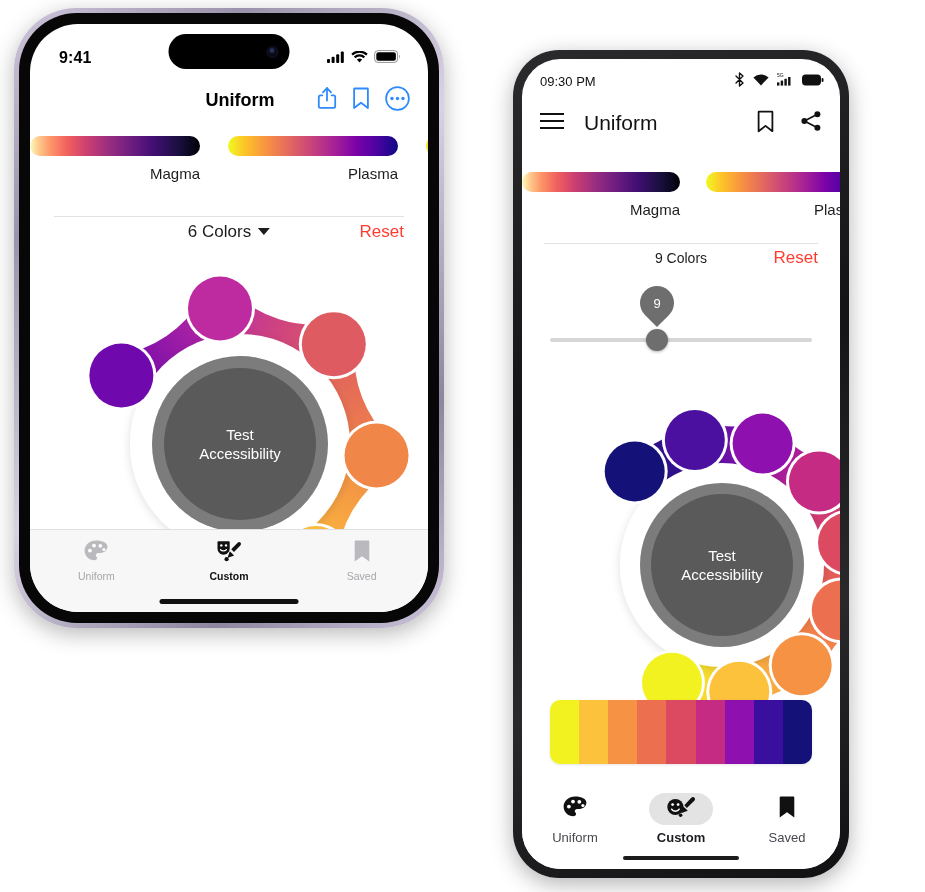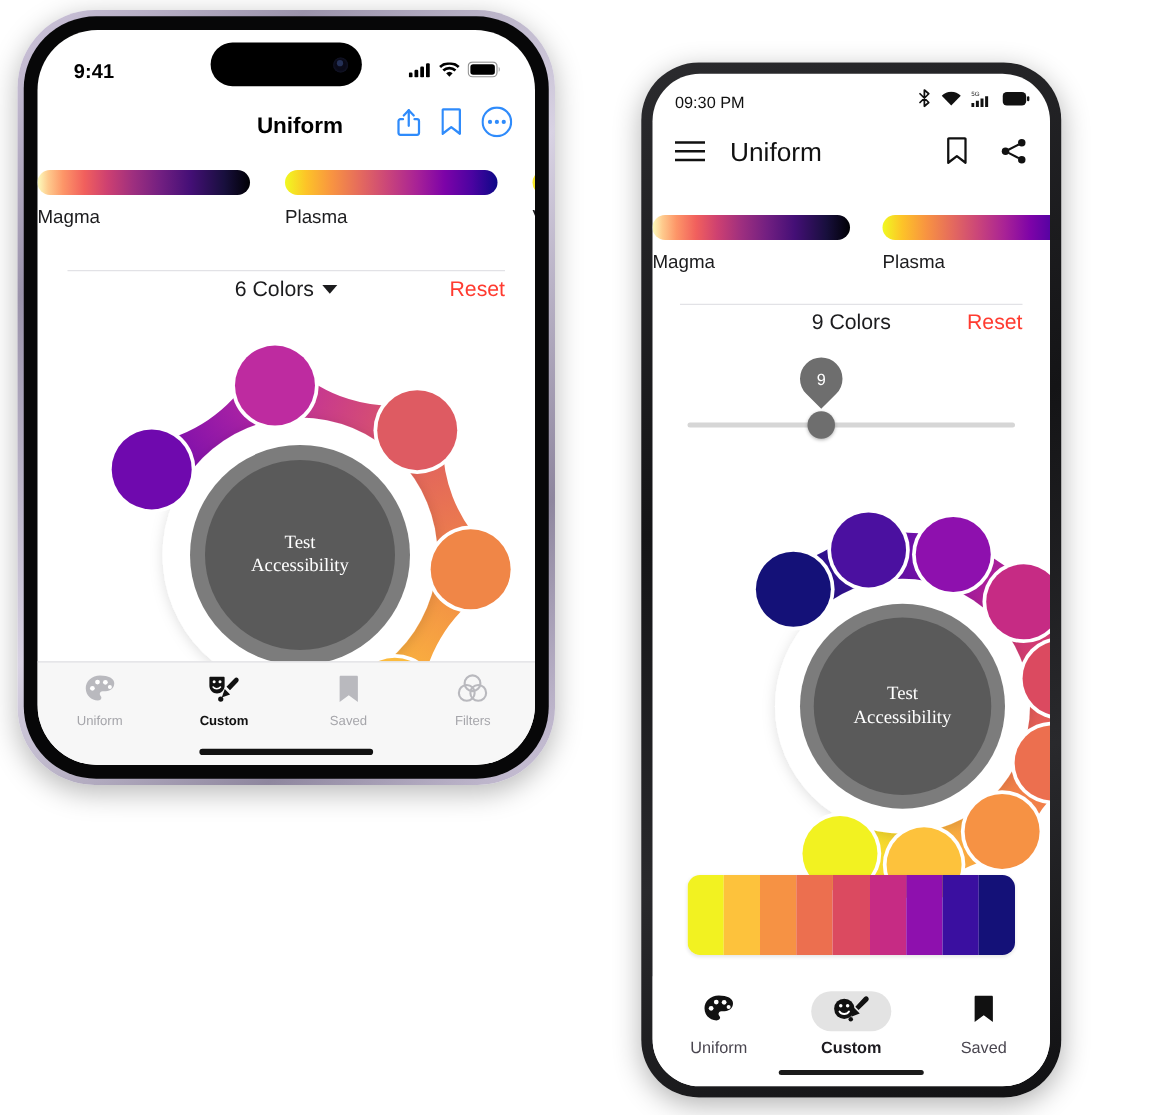--- a/index.html
+++ b/index.html
@@ -65,21 +65,21 @@
   .ios-nav-actions {
     margin-left:auto; display:flex; align-items:center; gap:16px; z-index:3;
   }
   .ios-nav-actions .ic { cursor:pointer; }
 
   
   .palette-row {
     position: absolute; left: 0; right: 0;
     display: flex; align-items: flex-start;
   }
-  .palette-item { flex: 0 0 auto; text-align: left; }
+  .palette-item { flex: 0 0 auto; text-align: right; }
   .palette-swatch {
     height: 20px; border-radius: 10px;
   }
   .palette-name {
     margin-top: 9px; font-size: 15px; color: #1c1c1e;
   }
   .pal-magma { background: linear-gradient(to right,#000004 0%,#180f3d 12%,#440f76 28%,#721f81 42%,#9e2f7f 55%,#cd4071 67%,#f1605d 78%,#fd9668 88%,#feca8d 95%,#fcfdbf 100%); }
   .pal-plasma { background: linear-gradient(to right,#0d0887 0%,#4b03a1 12%,#7d03a8 25%,#a82296 38%,#cb4679 52%,#e56b5d 65%,#f89441 78%,#fdc328 90%,#f0f921 100%); }
   .pal-viridis { background: linear-gradient(to right,#440154 0%,#46327e 22%,#365c8d 40%,#277f8e 55%,#1fa187 68%,#4ac16d 80%,#a0da39 92%,#fde725 100%); }
   .pal-rev { transform: scaleX(-1); }
@@ -96,21 +96,21 @@
     border-top:7px solid #1c1c1e; vertical-align:2px;
   }
   .reset-link { font-size:17px; color:#FF3B30; cursor:pointer; }
 
   
   .wheel { position:absolute; }
   .wheel svg { display:block; overflow: visible; }
   .center-btn-label {
     position:absolute; left:50%; top:50%; transform:translate(-50%,-50%);
     color:#fff; font-size:15px; line-height:19px; text-align:center;
-    pointer-events:none; white-space:nowrap;font-family:Liberation Serif, serif;
+    pointer-events:none; white-space:nowrap;
   }
 
   
   .swatchbar {
     position:absolute; display:flex; border-radius:10px; overflow:hidden;
     box-shadow: 0 1px 3px rgba(0,0,0,.10);
   }
   .swatchbar > div { flex:1 1 0; }
 
   
@@ -150,21 +150,21 @@
   .and-time { font-size:13px; color:#111; font-weight:400; }
   .and-status-right { display:flex; align-items:center; gap:8px; }
 
   .and-appbar {
     position:absolute; top:36px; left:0; right:0; height:56px;
     display:flex; align-items:center; padding: 0 18px;
   }
   .and-title { font-size:21px; color:#111; margin-left:20px; font-weight:400; }
   .and-actions { margin-left:auto; display:flex; align-items:center; gap:26px; }
 
-  .and-count { font-size:17px; color:#1c1c1e; }
+  .and-count { font-size:14px; color:#1c1c1e; }
   .slider-wrap { position:absolute; }
   .slider-track {
     position:absolute; height:4px; border-radius:2px; background:#d6d6d6; width:100%; top:0;
   }
   .slider-thumb {
     position:absolute; width:22px; height:22px; border-radius:50%;
     background:#6e6e6e; top:-9px; box-shadow:0 1px 3px rgba(0,0,0,.3);
   }
   .slider-bubble {
     position:absolute; width:34px; height:34px; background:#6e6e6e;
@@ -359,25 +359,20 @@
                   <circle cx="6.3" cy="6.4" r="1.2" fill="#fff"></circle>
                   <circle cx="11" cy="6.4" r="1.2" fill="#fff"></circle>
                   <path d="M5.5 10.6c1.1 1.8 4.6 1.8 5.9 0" stroke="#fff" stroke-width="1.2" fill="none" stroke-linecap="round"></path>
                   <path d="M25.4 3.6c-.9-.9-2-.6-3 .4l-6.2 6.3 2.8 2.8 6.1-6.3c1-1 1.2-2.3.3-3.2Z" fill="#111111"></path>
                   <path d="M14.8 12.2 12.4 19l6.7-2.5-4.3-4.3Z" fill="#111111"></path>
                   <circle cx="11.6" cy="20.2" r="2.1" fill="#111111"></circle>
                 </svg></span><div class="tl">Custom</div></div>
             <div class="ios-tab"><span><svg width="18" height="24" viewBox="0 0 18 24">
                   <path d="M2.6 1.5h12.8c.5 0 .9.4.9.9v20.1L9 17.2 1.7 22.5V2.4c0-.5.4-.9.9-.9Z" fill="#b9b9be"></path>
                 </svg></span><div class="tl">Saved</div></div>
-            <div class="ios-tab"><span><svg width="26" height="24" viewBox="0 0 26 24">
-                  <circle cx="13" cy="7.6" r="6.3" fill="none" stroke="#b9b9be" stroke-width="1.7"></circle>
-                  <circle cx="8.4" cy="15.3" r="6.3" fill="none" stroke="#b9b9be" stroke-width="1.7"></circle>
-                  <circle cx="17.6" cy="15.3" r="6.3" fill="none" stroke="#b9b9be" stroke-width="1.7"></circle>
-                </svg></span><div class="tl">Filters</div></div>
           </div>
       <div class="home-ind"></div>
 
     </div>
    </div>
   </div>
 
   <div class="android-frame">
     <div class="android-screen">
 

